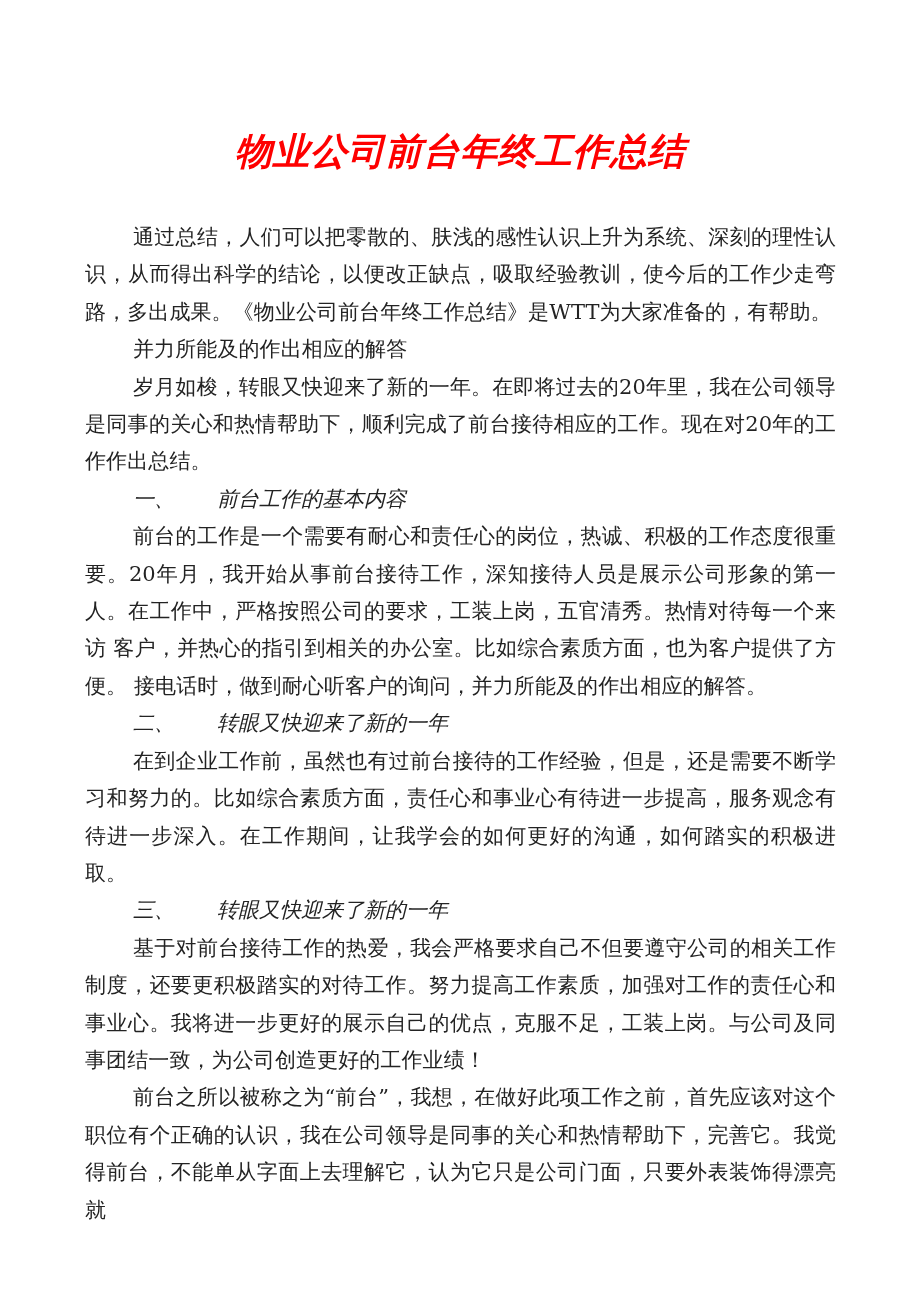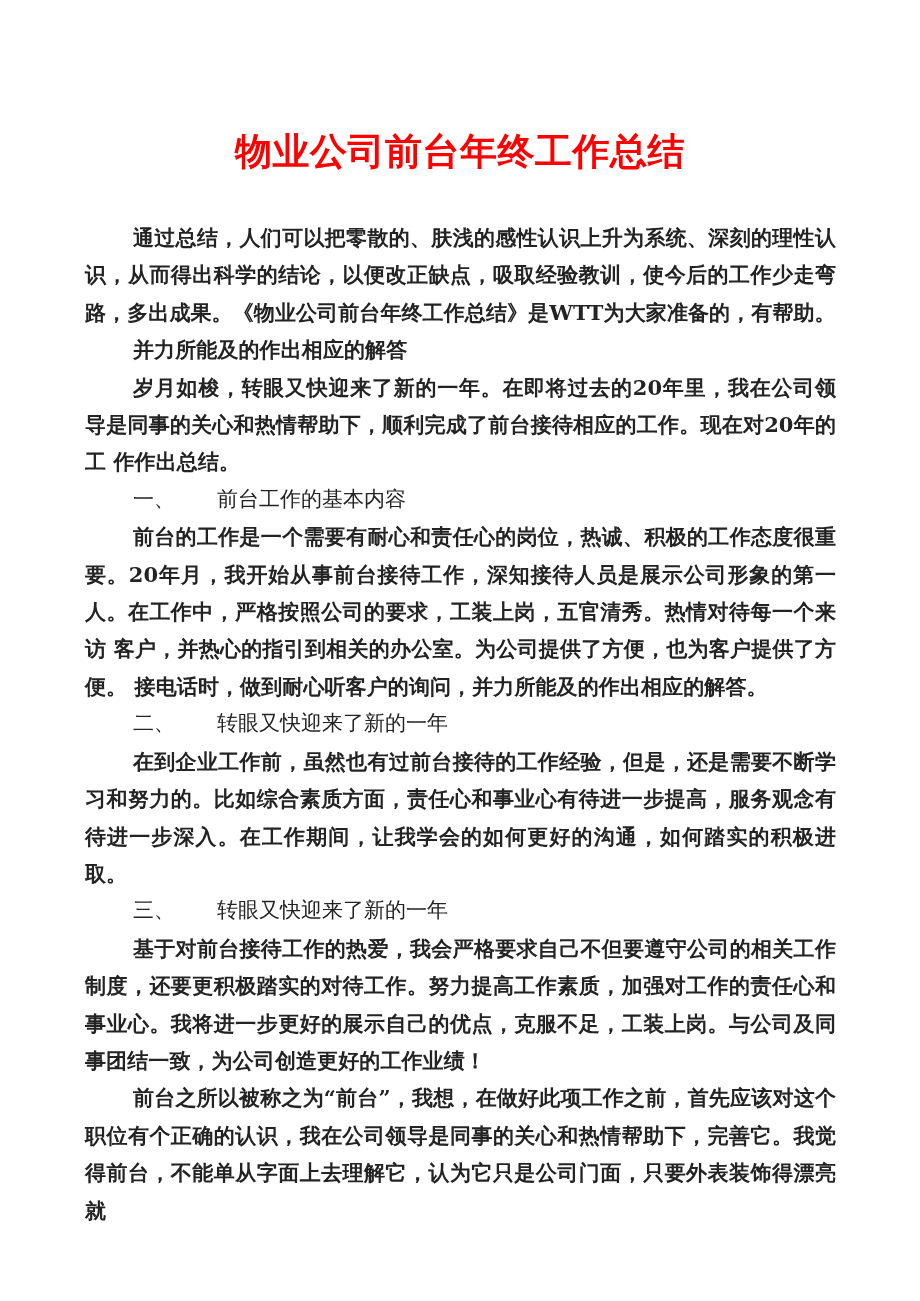--- a/index.html
+++ b/index.html
@@ -30,20 +30,21 @@
     top: 101px;
     width: 920px;
     text-align: center;
     color: #fe0000;
     font-size: 37px;
     font-weight: bold;
     letter-spacing: 0.5px;
     line-height: 52px;
     font-family: "DejaVu Sans", "Liberation Sans", sans-serif;
     white-space: nowrap;
+    font-style: italic;
   }
 
   .body-block {
     position: absolute;
     left: 85px;
     top: 219px;
     width: 751px;
   }
 
   p.para {
@@ -51,32 +52,32 @@
     padding: 0;
     font-size: 21px;
     line-height: 37.4px;
     text-align: justify;
     text-justify: inter-character;
     text-indent: 48px;
     color: #232323;
     font-family: "DejaVu Serif", "Liberation Serif", serif;
     word-break: break-all;
     letter-spacing: 0.1px;
-    font-weight: bold;
   }
 
   p.heading {
     margin: 0;
     padding: 0;
     font-size: 21px;
     line-height: 37.4px;
     text-indent: 48px;
     color: #232323;
     font-family: "DejaVu Serif", "Liberation Serif", serif;
     white-space: nowrap;
+    font-style: italic;
   }
 
   .heading-gap {
     display: inline-block;
     width: 42px;
   }
 </style>
 </head>
 <body>
 
@@ -87,21 +88,21 @@
   <div class="body-block">
 
     <p class="para">通过总结，人们可以把零散的、肤浅的感性认识上升为系统、深刻的理性认识，从而得出科学的结论，以便改正缺点，吸取经验教训，使今后的工作少走弯 路，多出成果。《物业公司前台年终工作总结》是WTT为大家准备的，有帮助。</p>
 
     <p class="para">并力所能及的作出相应的解答</p>
 
     <p class="para">岁月如梭，转眼又快迎来了新的一年。在即将过去的20年里，我在公司领导是同事的关心和热情帮助下，顺利完成了前台接待相应的工作。现在对20年的工 作作出总结。</p>
 
     <p class="heading"><span>一、</span><span class="heading-gap"></span><span>前台工作的基本内容</span></p>
 
-    <p class="para">前台的工作是一个需要有耐心和责任心的岗位，热诚、积极的工作态度很重要。20年月，我开始从事前台接待工作，深知接待人员是展示公司形象的第一 人。在工作中，严格按照公司的要求，工装上岗，五官清秀。热情对待每一个来访 客户，并热心的指引到相关的办公室。为公司提供了方便，也为客户提供了方便。 接电话时，做到耐心听客户的询问，并力所能及的作出相应的解答。</p>
+    <p class="para">前台的工作是一个需要有耐心和责任心的岗位，热诚、积极的工作态度很重要。20年月，我开始从事前台接待工作，深知接待人员是展示公司形象的第一 人。在工作中，严格按照公司的要求，工装上岗，五官清秀。热情对待每一个来访 客户，并热心的指引到相关的办公室。比如综合素质方面，也为客户提供了方便。 接电话时，做到耐心听客户的询问，并力所能及的作出相应的解答。</p>
 
     <p class="heading"><span>二、</span><span class="heading-gap"></span><span>转眼又快迎来了新的一年</span></p>
 
     <p class="para">在到企业工作前，虽然也有过前台接待的工作经验，但是，还是需要不断学习和努力的。比如综合素质方面，责任心和事业心有待进一步提高，服务观念有待进一步深入。在工作期间，让我学会的如何更好的沟通，如何踏实的积极进取。</p>
 
     <p class="heading"><span>三、</span><span class="heading-gap"></span><span>转眼又快迎来了新的一年</span></p>
 
     <p class="para">基于对前台接待工作的热爱，我会严格要求自己不但要遵守公司的相关工作制度，还要更积极踏实的对待工作。努力提高工作素质，加强对工作的责任心和事业心。我将进一步更好的展示自己的优点，克服不足，工装上岗。与公司及同事团结一致，为公司创造更好的工作业绩！</p>
 
     <p class="para">前台之所以被称之为“前台”，我想，在做好此项工作之前，首先应该对这个职位有个正确的认识，我在公司领导是同事的关心和热情帮助下，完善它。我觉得前台，不能单从字面上去理解它，认为它只是公司门面，只要外表装饰得漂亮就</p>

